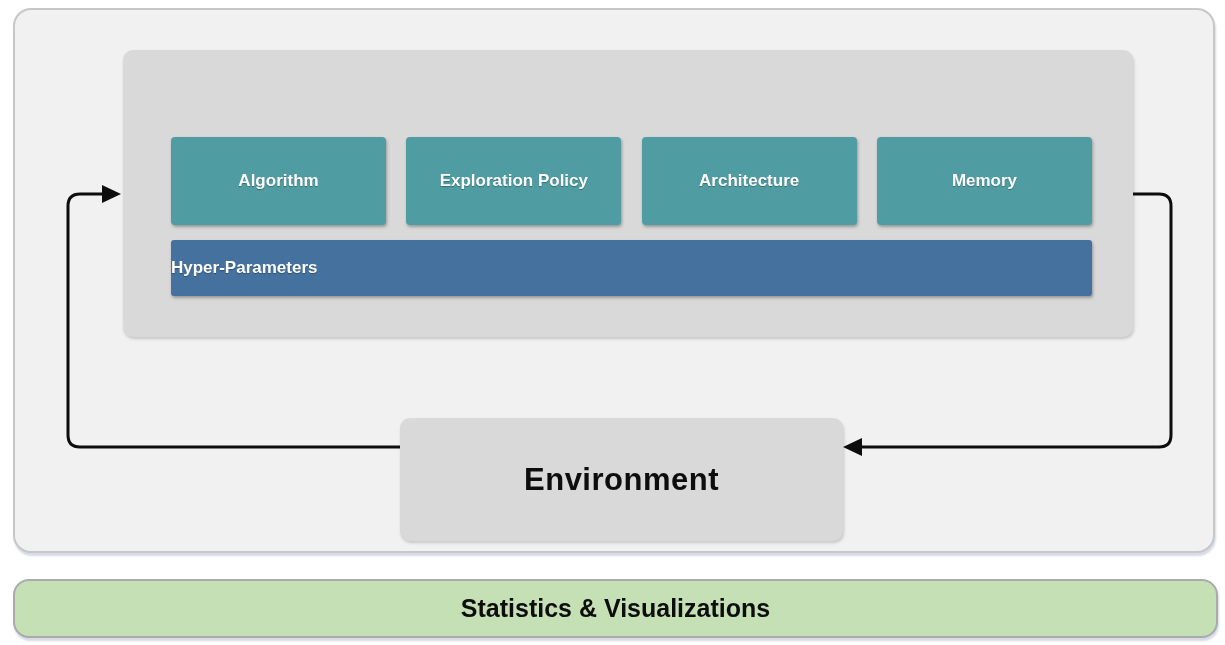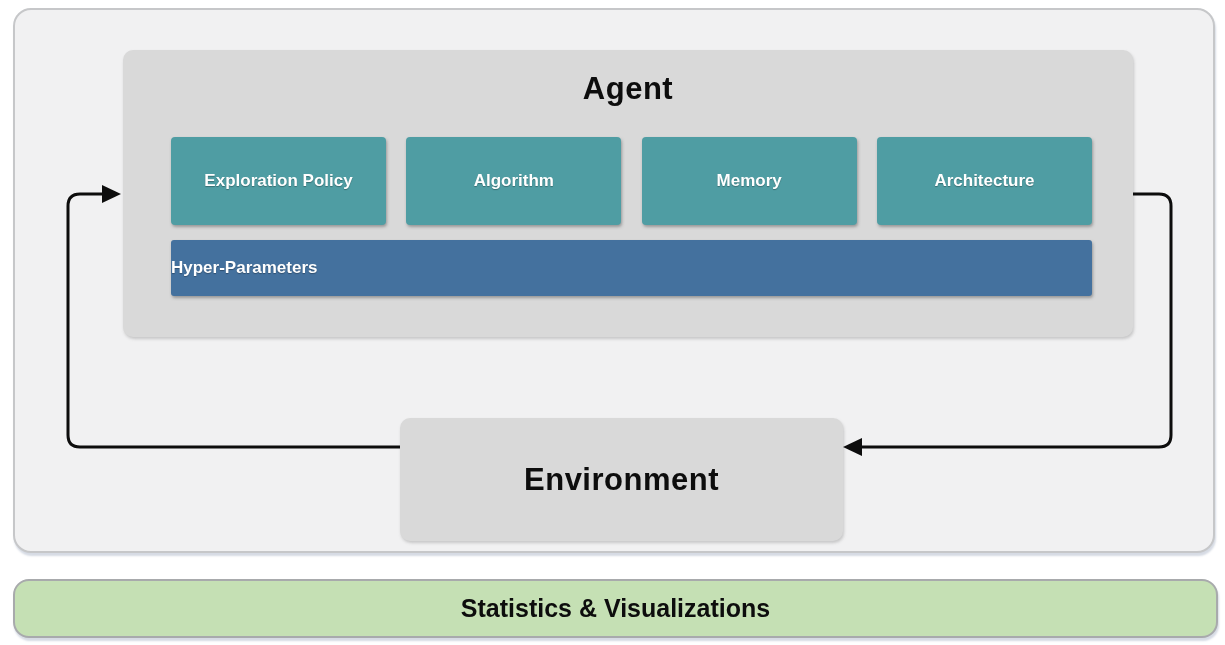--- a/index.html
+++ b/index.html
@@ -130,34 +130,33 @@
 <body>
 
 <div class="canvas">
 
   <div class="outer-panel">
 
     
   </div>
 
   <div class="agent-panel">
-    <div class="agent-title">Agent</div>
 
     <div class="component-row">
+      <div class="component-box">
+        <span>Algorithm</span>
+      </div>
       <div class="component-box">
         <span>Exploration Policy</span>
       </div>
       <div class="component-box">
-        <span>Algorithm</span>
+        <span>Architecture</span>
       </div>
       <div class="component-box">
         <span>Memory</span>
-      </div>
-      <div class="component-box">
-        <span>Architecture</span>
       </div>
     </div>
 
     <div class="hyper-bar">
       <span>Hyper-Parameters</span>
     </div>
   </div>
 
   <div class="environment-box">
     <span>Environment</span>

